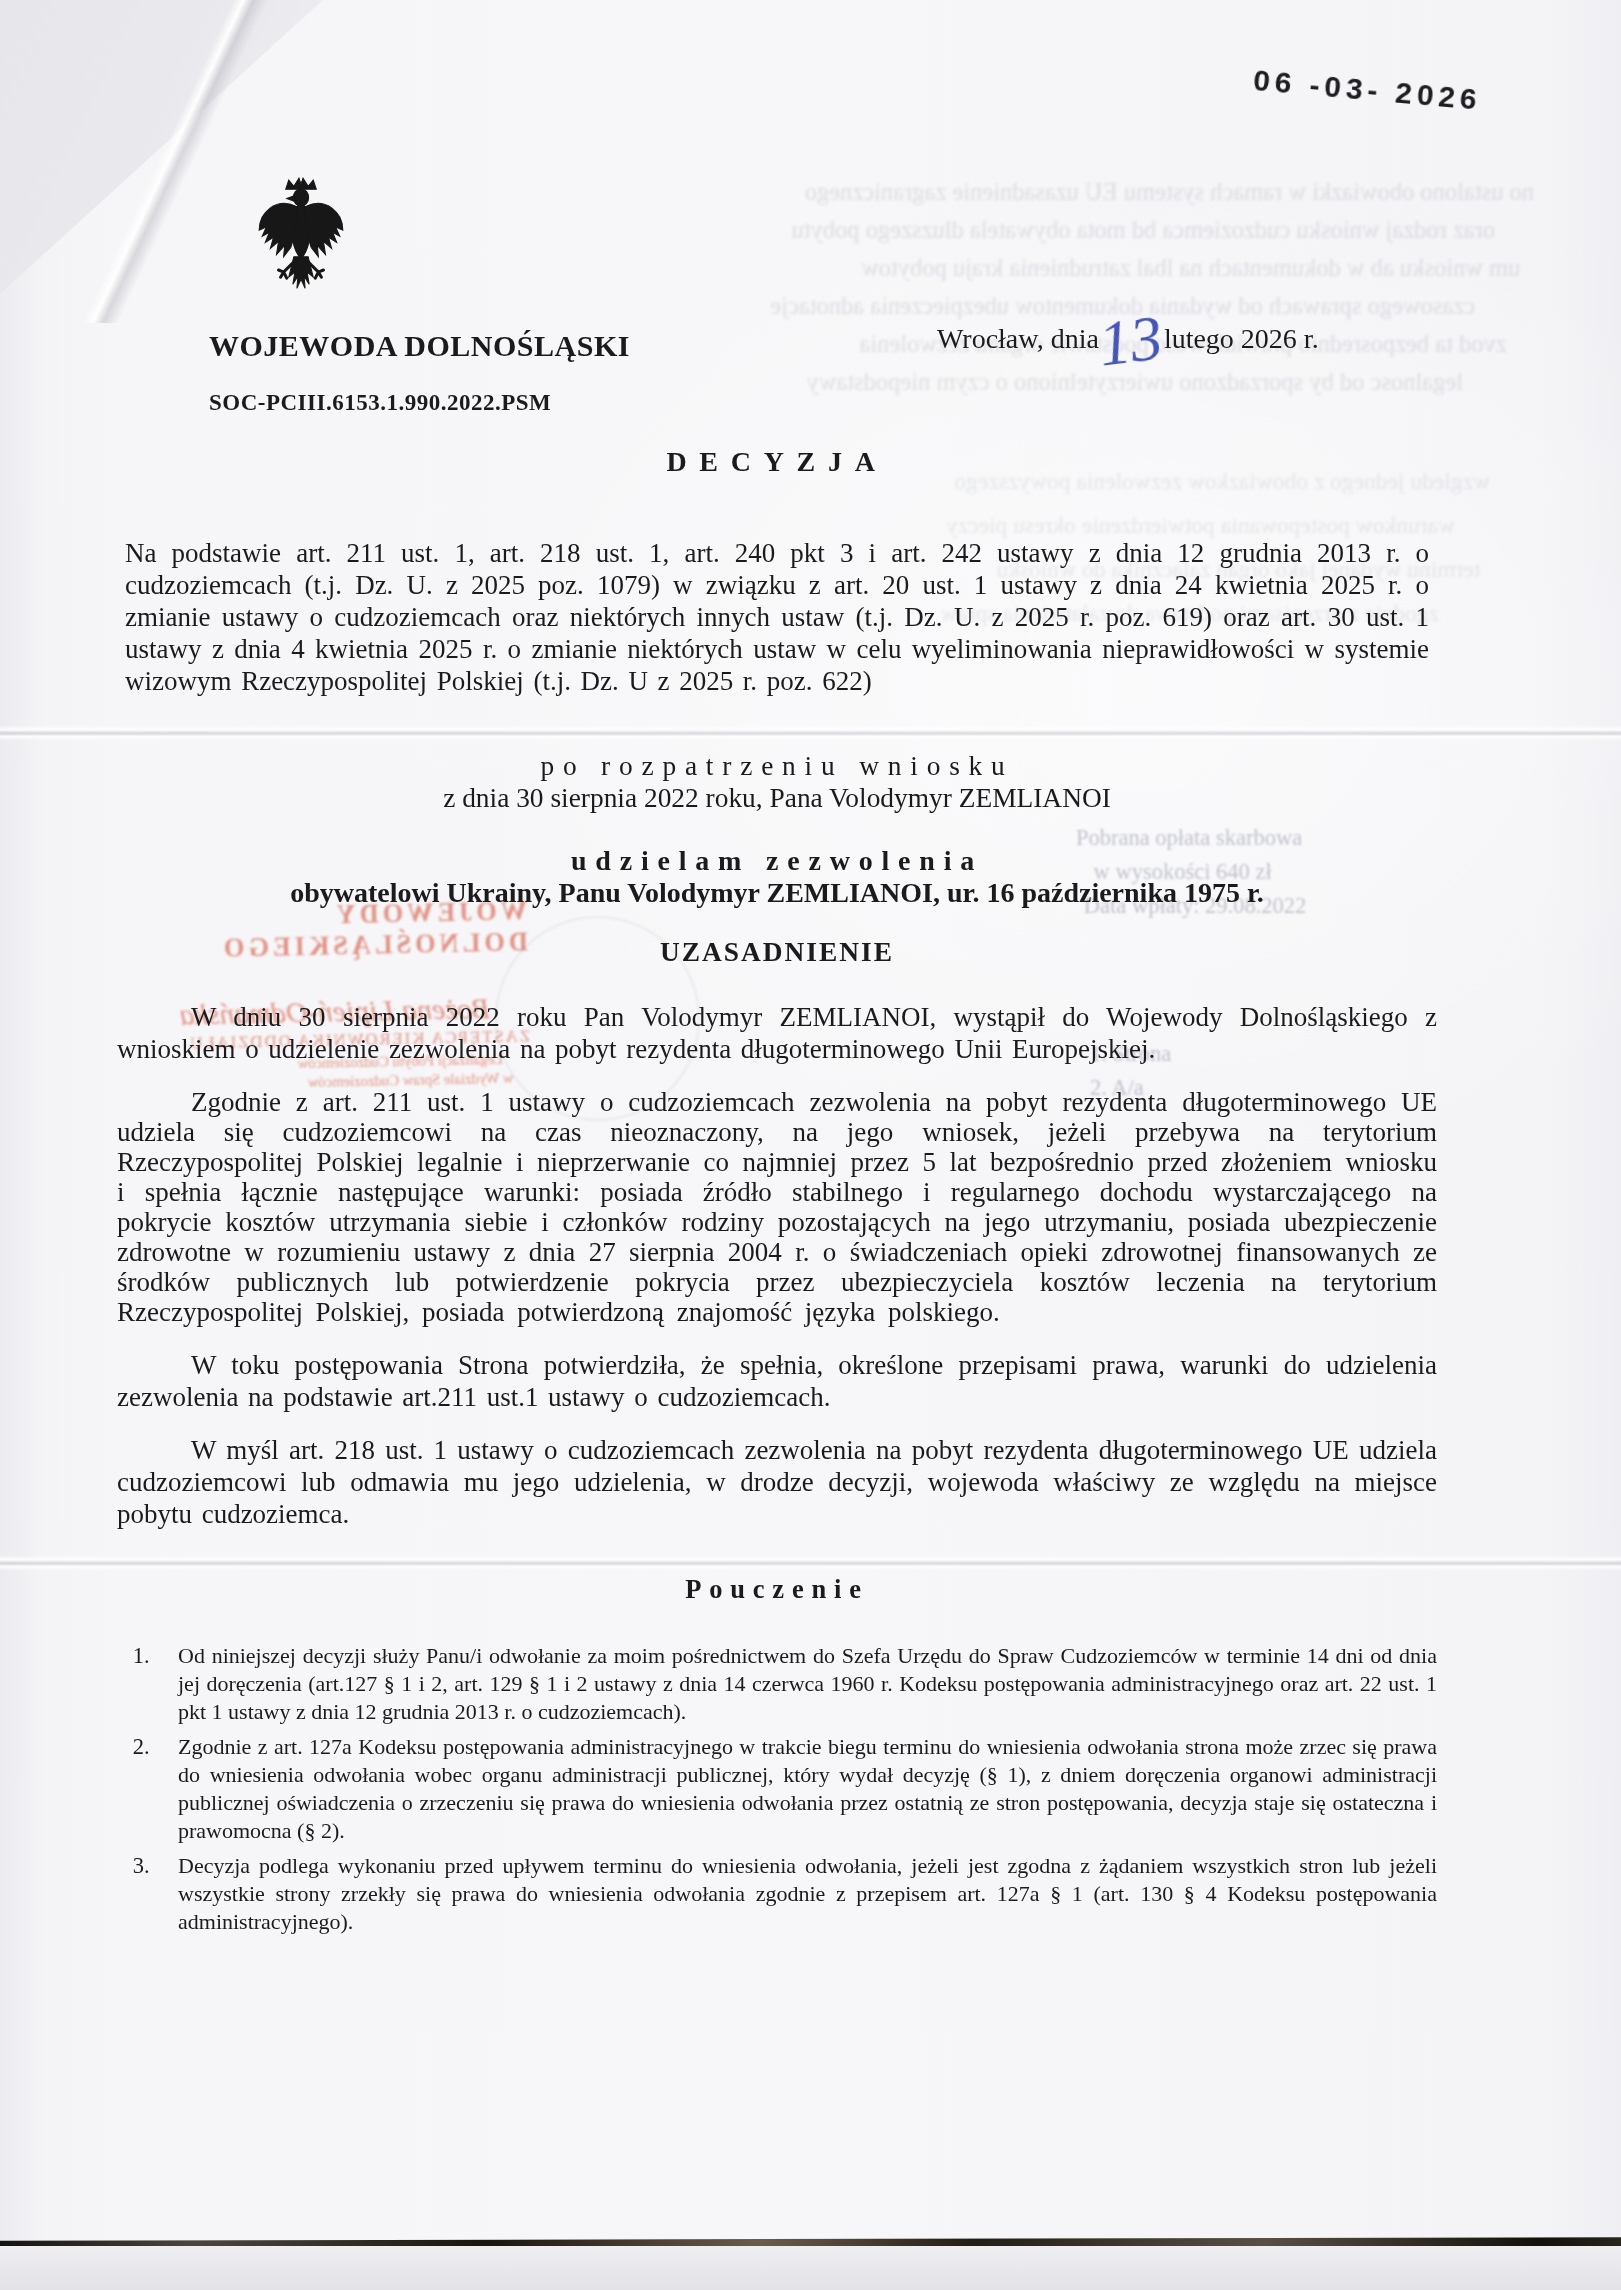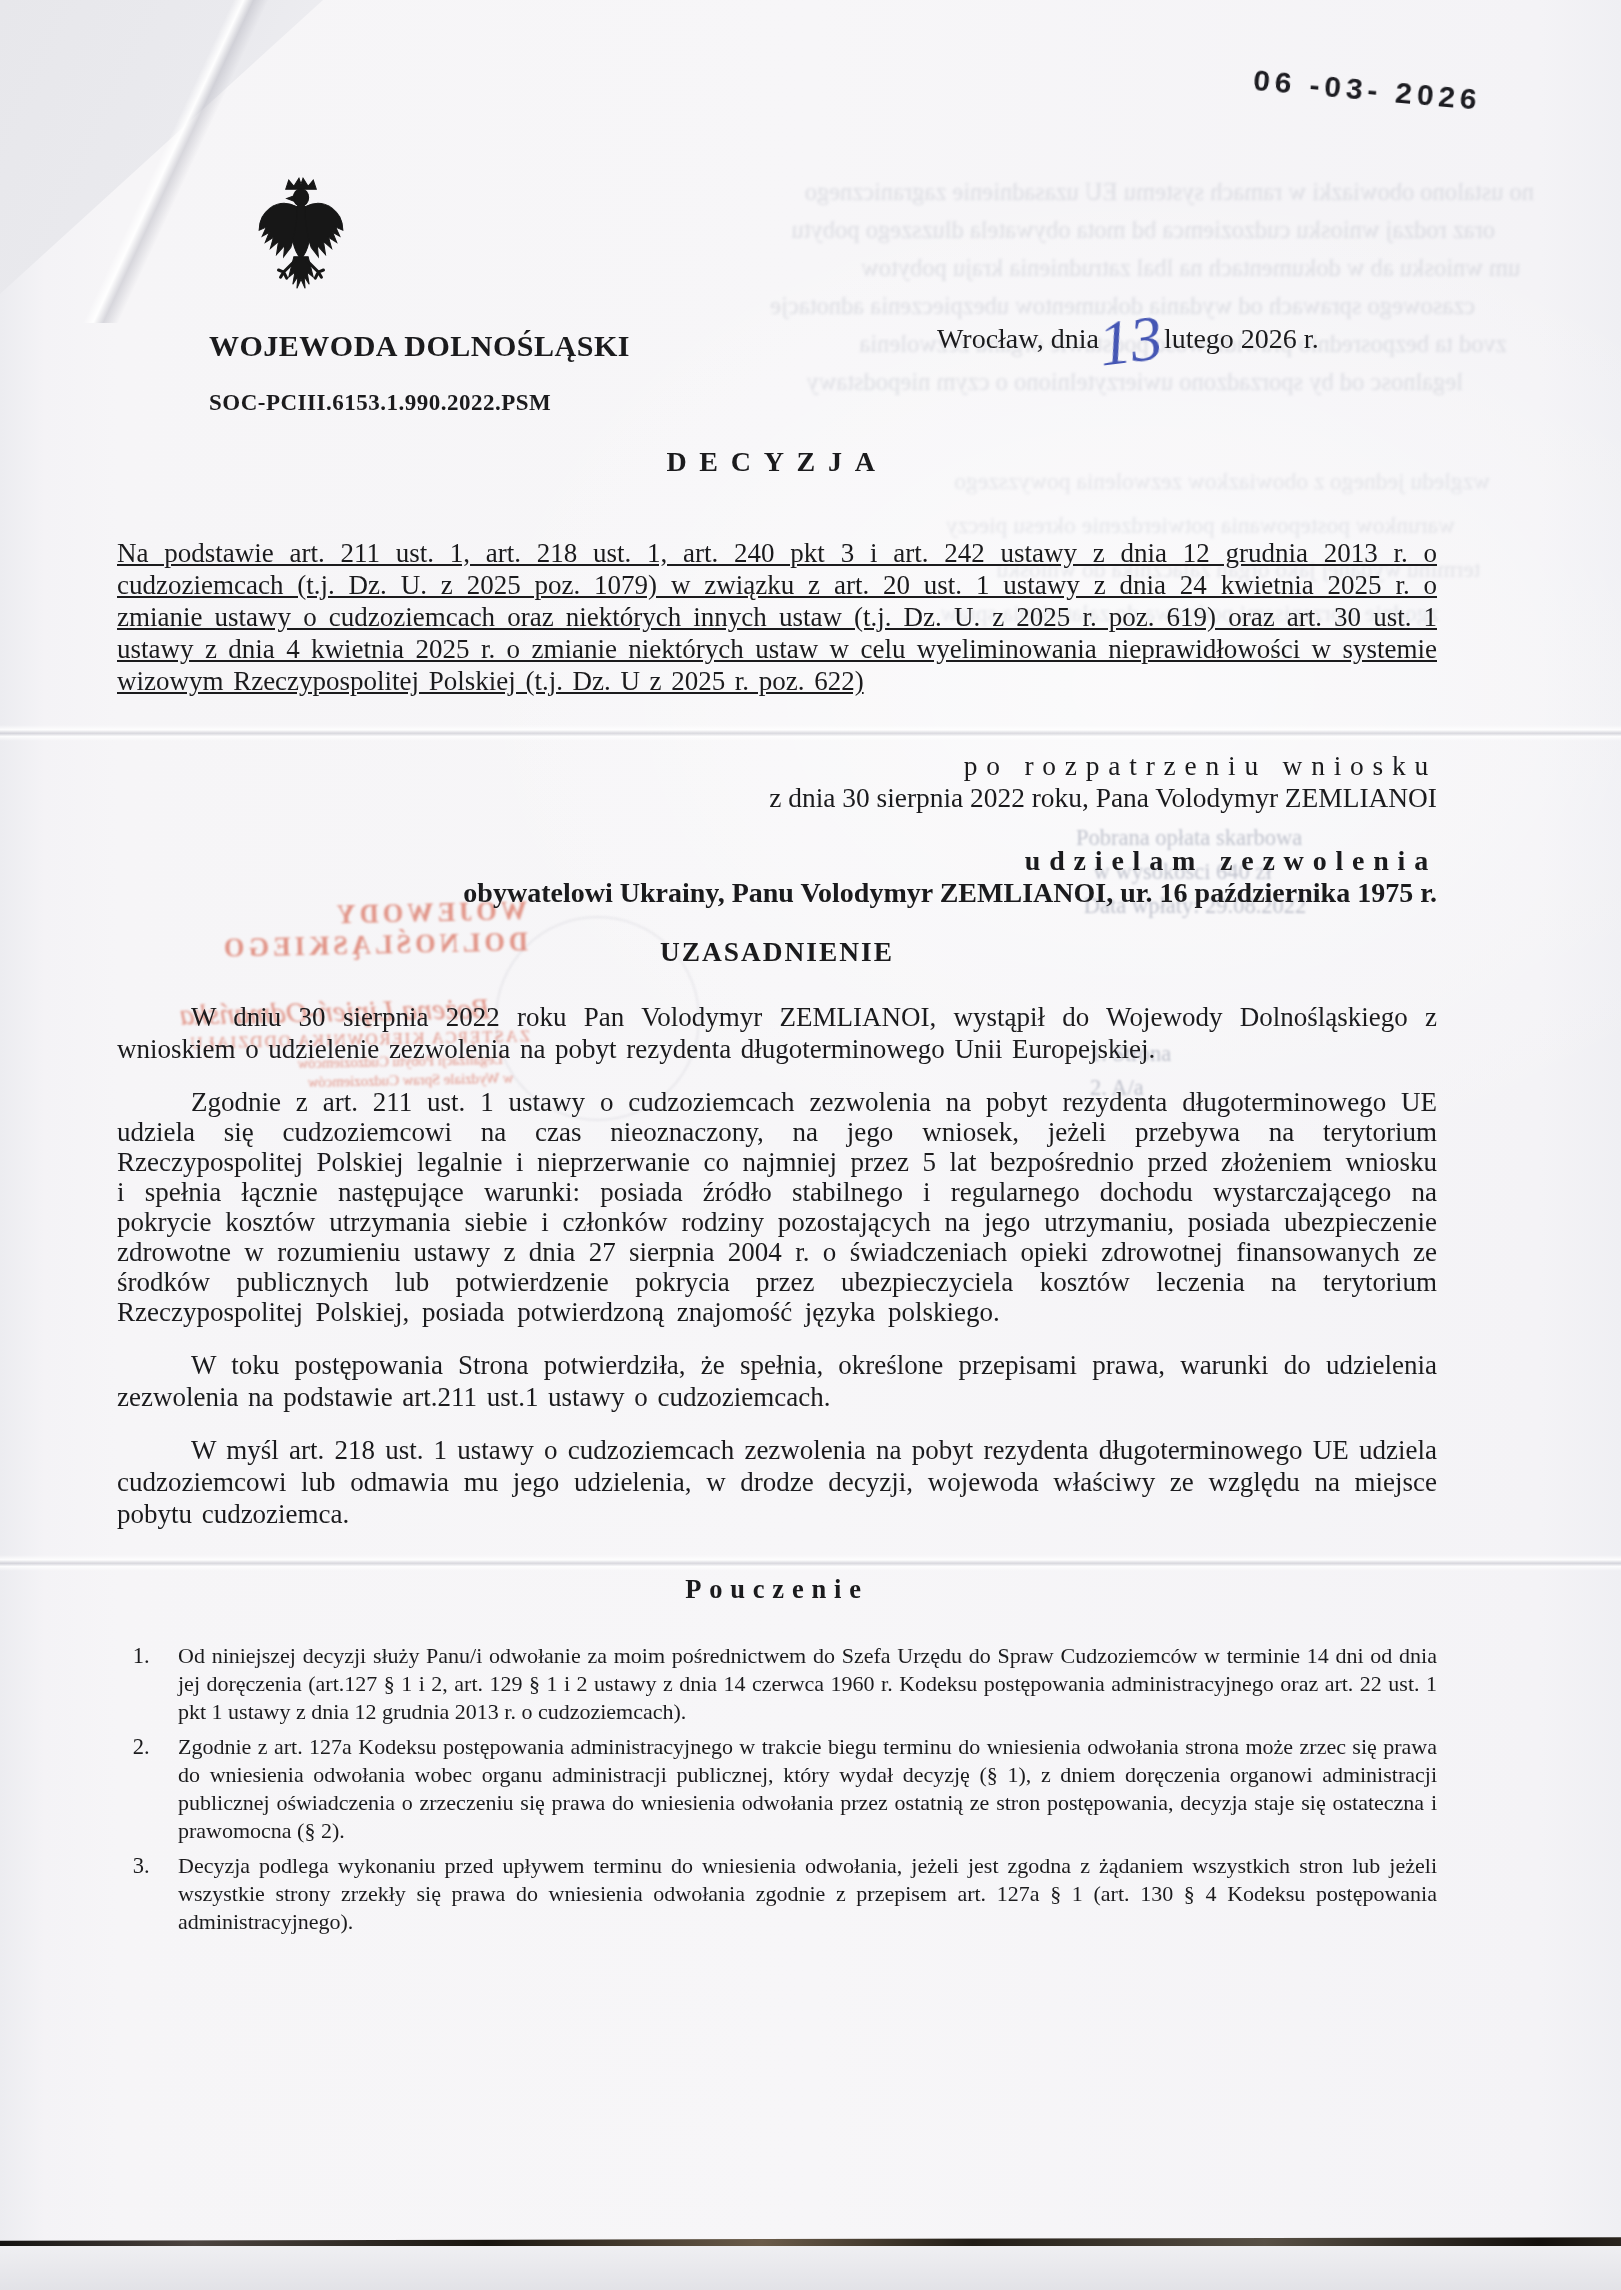--- a/index.html
+++ b/index.html
@@ -49,22 +49,22 @@
   .emblem{position:absolute;left:255px;top:174px;width:92px;height:143px;filter:blur(0.2px);}
   .office{position:absolute;left:209px;top:329px;font-weight:bold;font-size:30px;letter-spacing:0.5px;white-space:nowrap;text-align:center;}
   .placedate{position:absolute;left:937px;top:323px;font-size:28px;white-space:nowrap;}
   .hand-day{display:inline-block;font-size:63px;font-style:italic;color:#4556b4;
     transform:rotate(-7deg);line-height:0;vertical-align:-13.7px;margin:0 2px 0 0;filter:blur(0.2px);}
   .case-no{position:absolute;left:209px;top:390px;font-weight:bold;font-size:23px;letter-spacing:0.5px;}
 
   
   .content{position:absolute;left:117px;top:446px;width:1320px;font-size:27px;line-height:32px;}
   .h-decyzja{text-align:center;font-weight:bold;font-size:28px;letter-spacing:12.7px;margin:0 0 59px 0;}
-  .p-basis{text-align:justify;word-spacing:2.9px;margin:0;text-decoration:underline;}
-  .centered{text-align:right;margin:0;}
+  .p-basis{text-align:justify;word-spacing:2.9px;margin:8px;}
+  .centered{text-align:center;margin:0;}
   .intro1{letter-spacing:8.8px;font-size:27.4px;margin-top:53px;}
   .intro2{font-size:27.4px;}
   .grant1{font-weight:bold;letter-spacing:8.8px;font-size:28px;margin-top:31px;}
   .grant23{font-weight:bold;font-size:28px;}
   .h-uzas{text-align:center;font-weight:bold;font-size:27.4px;letter-spacing:2px;margin:27.4px 0 33px 0;}
   .para{text-align:justify;text-indent:74px;word-spacing:2.9px;margin:0 0 21.6px 0;}
   .para.wide{word-spacing:5.9px;line-height:30px;}
   .para.p4{margin-bottom:34px;}
   .h-pouczenie{text-align:center;font-weight:bold;font-size:26.5px;letter-spacing:7.8px;margin:43px 0 37px 0;}
   .pz-item{position:relative;padding-left:61px;font-size:22px;line-height:28px;text-align:justify;margin-bottom:6.9px;}

